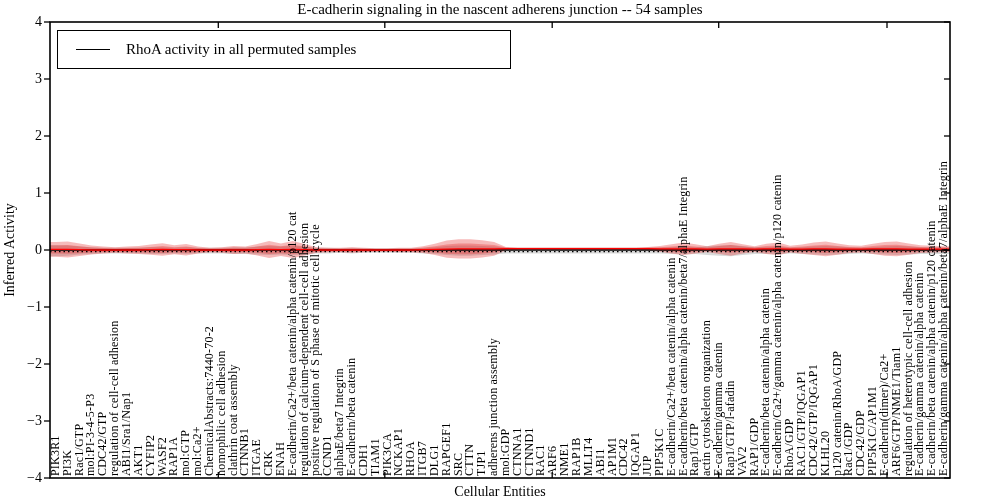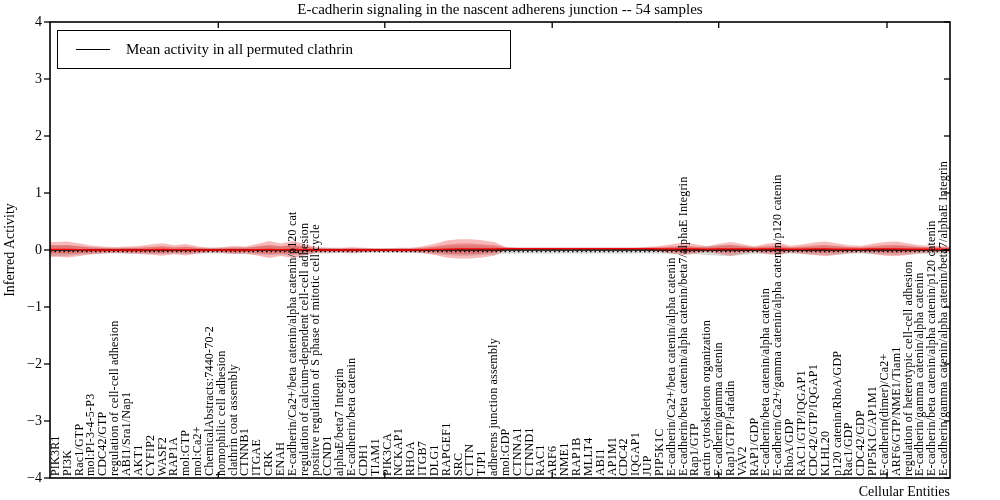--- a/index.html
+++ b/index.html
@@ -5,21 +5,21 @@
   html,body{margin:0;padding:0;background:#ffffff;}
   .figure{
     position:relative;width:1000px;height:500px;background:#ffffff;
     font-family:Liberation Serif, serif;color:#000;overflow:hidden;
   }
   .title{position:absolute;top:1px;left:0;width:100%;text-align:center;font-size:15px;}
   .ylabel{
     position:absolute;left:2px;top:250px;font-size:14px;white-space:nowrap;
     writing-mode:vertical-rl;transform:translateY(-50%) rotate(180deg);
   }
-  .xaxis-label{position:absolute;bottom:0;left:50px;width:900px;text-align:right;font-size:14px;}
+  .xaxis-label{position:absolute;bottom:0;left:50px;width:900px;text-align:center;font-size:14px;}
   .ytick{position:absolute;left:0;width:42px;text-align:right;font-size:14px;line-height:16px;}
   .cat{
     position:absolute;font-size:12px;line-height:11px;white-space:nowrap;
     transform-origin:0 100%;transform:rotate(-90deg);letter-spacing:0.2px;bottom:24px;
   }
   svg.plot{position:absolute;left:0;top:0;}
   .legend{
     position:absolute;left:57px;top:30px;width:452px;background:#fff;
     border:1.6px solid #000;padding:7px 0 7px 0;display:flex;flex-direction:column;gap:7px;z-index:5;
   }
@@ -74,21 +74,21 @@
       <line x1="552.2" y1="472" x2="552.2" y2="478" stroke="#000" stroke-width="1.3"></line>
       <line x1="718.7" y1="22" x2="718.7" y2="28" stroke="#000" stroke-width="1.3"></line>
       <line x1="718.7" y1="472" x2="718.7" y2="478" stroke="#000" stroke-width="1.3"></line>
       <line x1="887" y1="22" x2="887" y2="28" stroke="#000" stroke-width="1.3"></line>
       <line x1="887" y1="472" x2="887" y2="478" stroke="#000" stroke-width="1.3"></line>
     </svg>
 
   <div class="legend">
     <div class="legend-row">
       <span class="legend-line" style="border-top-color: rgb(0, 0, 0);"></span>
-      <span class="legend-label">Mean activity in all permuted clathrin</span>
+      <span class="legend-label">RhoA activity in all permuted samples</span>
     </div>
   </div>
 <div class="ytick" style="top: 14px;">4</div>
     <div class="ytick" style="top: 71px;">3</div>
     <div class="ytick" style="top: 128px;">2</div>
     <div class="ytick" style="top: 185px;">1</div>
     <div class="ytick" style="top: 242px;">0</div>
     <div class="ytick" style="top: 299px;">−1</div>
     <div class="ytick" style="top: 356px;">−2</div>
     <div class="ytick" style="top: 413px;">−3</div>

